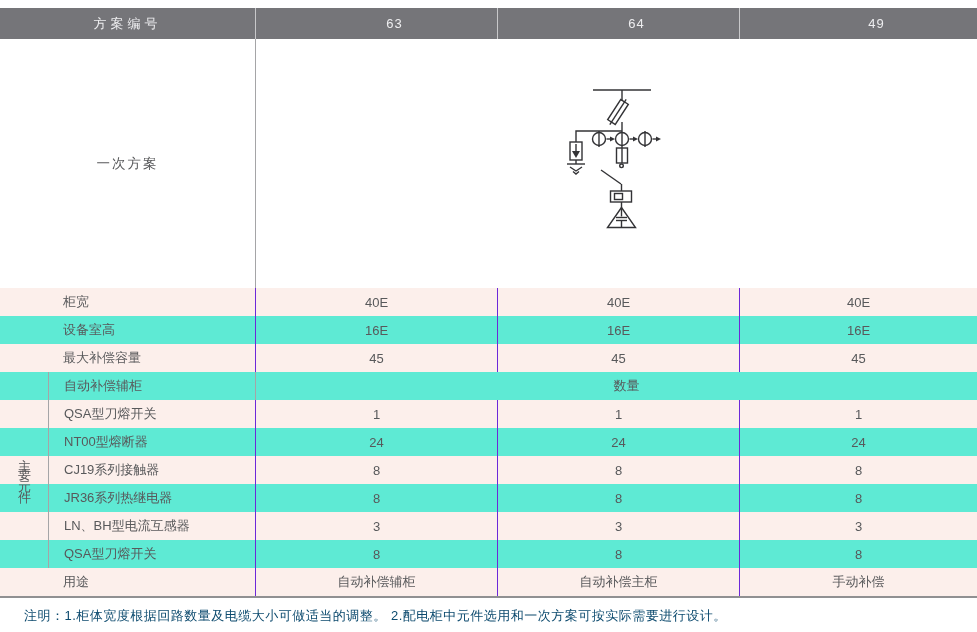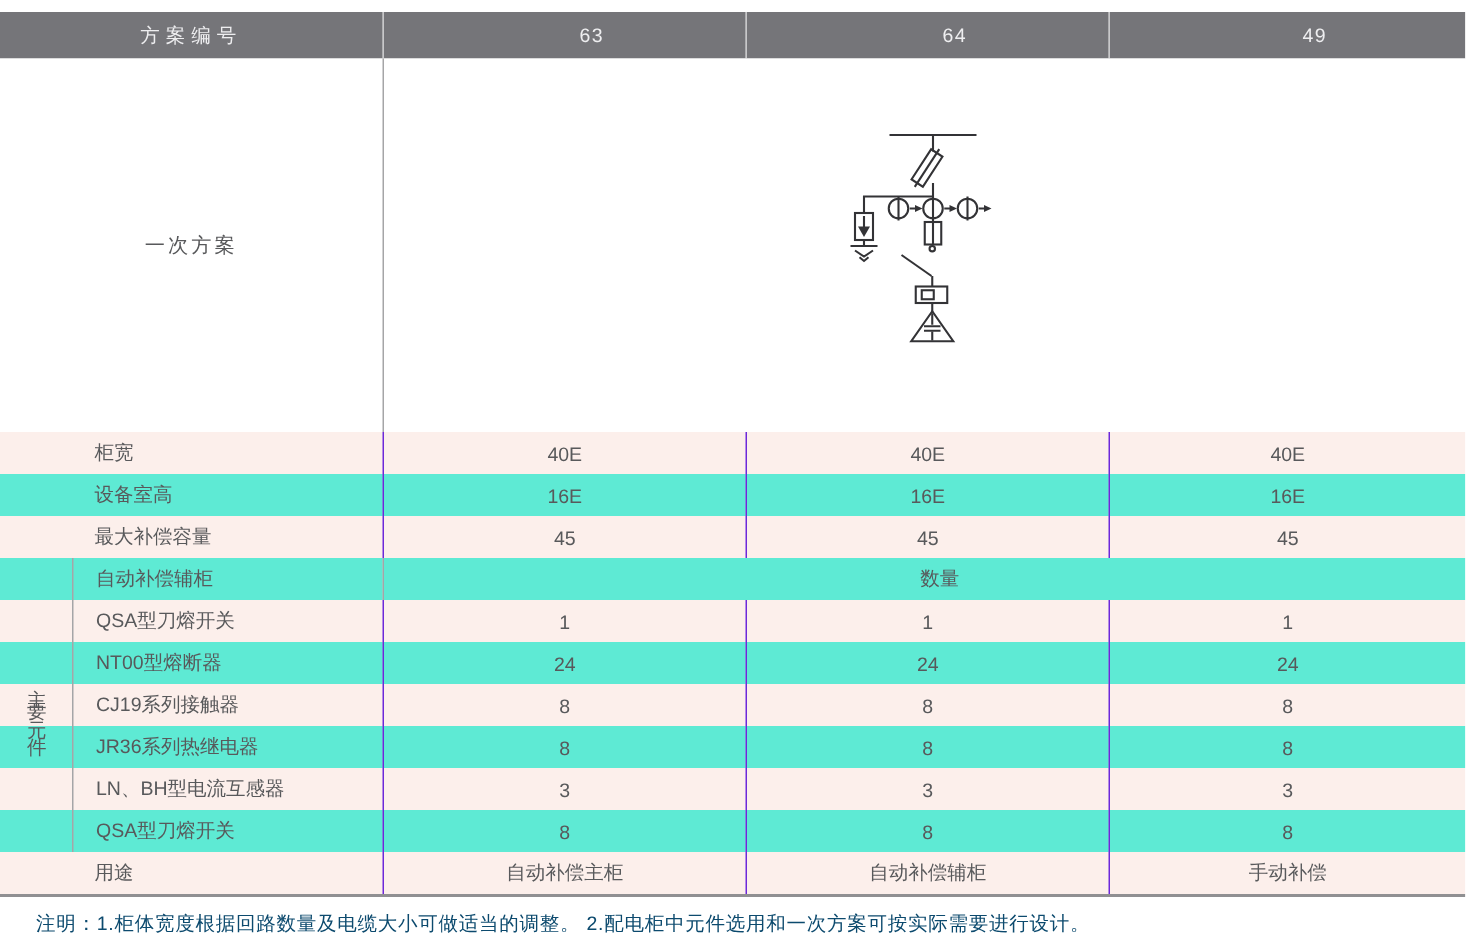--- a/index.html
+++ b/index.html
@@ -177,21 +177,21 @@
     <div class="cell val pink">3</div>
     <div class="cell val pink">3</div>
 
     <div class="cell g white"></div>
     <div class="cell lab2 white">QSA型刀熔开关</div>
     <div class="cell val white">8</div>
     <div class="cell val white">8</div>
     <div class="cell val white">8</div>
 
     <div class="cell lab pink">用途</div>
+    <div class="cell val pink">自动补偿辅柜</div>
     <div class="cell val pink">自动补偿主柜</div>
-    <div class="cell val pink">自动补偿辅柜</div>
     <div class="cell val pink">手动补偿</div>
 
     <div class="vtext">主要元件</div>
   </div>
 
   <div class="note">注明：1.柜体宽度根据回路数量及电缆大小可做适当的调整。 2.配电柜中元件选用和一次方案可按实际需要进行设计。</div>
 </div>
 
 </body></html>

